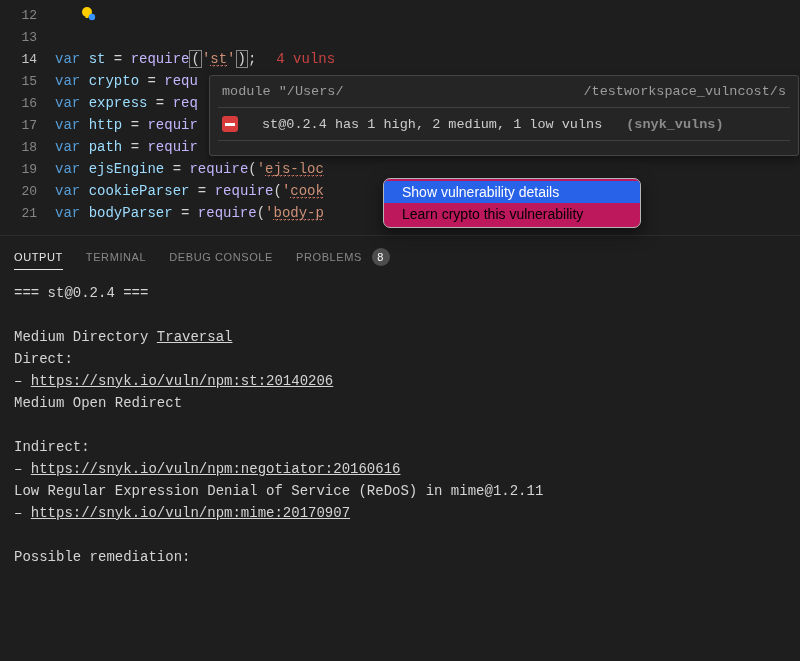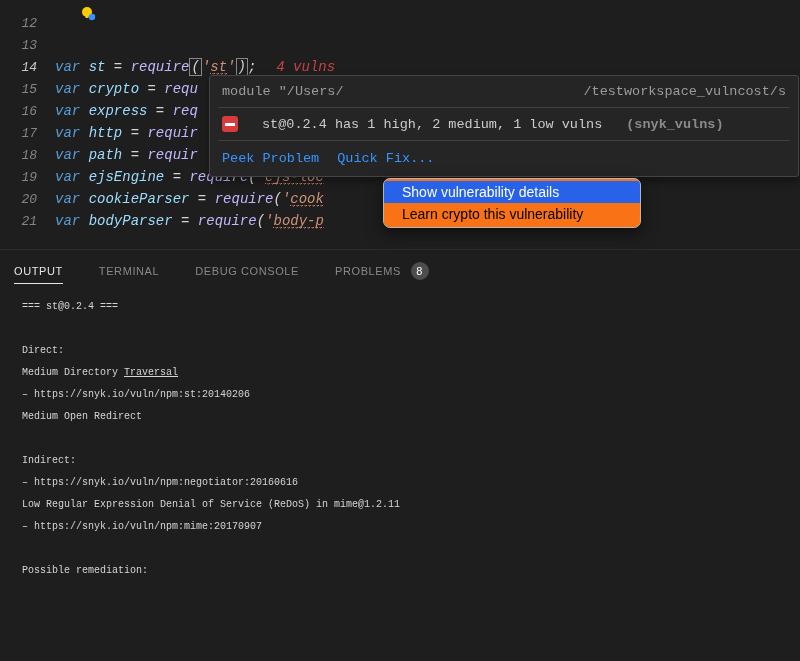--- a/index.html
+++ b/index.html
@@ -8,22 +8,21 @@
       background: #1e1e1e;
       color: #cccccc;
       font-size: 14px;
       width: 800px;
       height: 661px;
       overflow: hidden;
       position: relative;
     }
     .editor {
       background: #1e1e1e;
-      padding-top: 12px;
-      font-style: italic;
+      padding-top: 4px;
     }
     .line {
       display: flex;
       height: 22px;
       align-items: center;
     }
     .gutter {
       width: 55px;
       text-align: right;
       color: #858585;
@@ -112,21 +111,21 @@
       content: "";
       display: block;
       width: 10px;
       height: 3px;
       background: #fff;
     }
     .context-menu {
       position: absolute;
       left: 383px;
       top: 178px;
-      background: #f97316;
+      background: #be185d;
       border: 1px solid #b5b5b5;
       border-radius: 7px;
       box-shadow: 0 6px 16px rgba(0,0,0,0.5);
       z-index: 10;
       font-family: -apple-system, BlinkMacSystemFont, sans-serif;
       font-size: 14px;
       color: #000;
       padding: 2px 0;
       overflow: hidden;
       min-width: 258px;
@@ -135,24 +134,24 @@
       padding: 3px 18px;
       cursor: default;
     }
     .context-menu .item.selected {
       background: #2862e9;
       color: #fff;
     }
     .panel-tabs {
       display: flex;
       align-items: center;
-      gap: 36px;
+      gap: 23px;
       padding: 8px 14px 0 14px;
       border-top: 1px solid #2d2d2d;
-      margin-top: 17px;
+      margin-top: 11px;
       font-family: -apple-system, BlinkMacSystemFont, 'Segoe UI', sans-serif;
       font-size: 11px;
       letter-spacing: 0.6px;
     }
     .panel-tabs .tab {
       color: #888;
       padding: 4px 0 6px 0;
       cursor: pointer;
     }
     .panel-tabs .tab.active {
@@ -168,26 +167,26 @@
       border-radius: 10px;
       min-width: 18px;
       height: 18px;
       font-size: 11px;
       padding: 0 5px;
       margin-left: 6px;
     }
     .output-body {
       padding: 10px 4px 14px 14px;
       line-height: 22px;
-      font-size: 10px;
+      font-size: 14px;
       color: #d4d4d4;
-      margin-left: 8px;
     }
     .output-body a {
       color: #d4d4d4;
+      text-decoration: underline;
     }
     .u { text-decoration: underline; }
   </style>
 </head>
 <body>
 
 <div class="editor">
   <span class="bulb">
     <svg viewBox="0 0 16 16" width="16" height="16">
         <circle cx="7" cy="7" r="5" fill="#ffcc00"></circle>
@@ -243,46 +242,42 @@
     <span><span>module</span> <span>"/Users/</span></span>
     <span>/testworkspace_vulncost/s</span>
   </div>
   <div class="sep"></div>
   <div class="diag-row">
     <span class="no-entry"></span>
     <span>st@0.2.4 has 1 high, 2 medium, 1 low vulns</span>
     <span class="source">(snyk_vulns)</span>
   </div>
   <div class="sep"></div>
-  <div class="actions">
-    <span class="action-link">Peek Problem</span>
-    <span class="action-link">Quick Fix...</span>
-  </div>
 </div>
 
 <div class="context-menu">
   <div class="item selected">Show vulnerability details</div>
   <div class="item">Learn crypto this vulnerability</div>
 </div>
 
 <div class="panel-tabs">
   <div class="tab active">OUTPUT</div>
   <div class="tab">TERMINAL</div>
   <div class="tab">DEBUG CONSOLE</div>
   <div class="tab">
     <span>PROBLEMS</span>
     <span class="badge">8</span>
   </div>
 </div>
 
 <div class="output-body">
   <div>=== st@0.2.4 ===</div>
   <br>
+  <div><span>Medium Directory </span><span class="u">Traversal</span></div>
   <div>Direct:</div>
-  <div><span>Medium Directory </span><span class="u">Traversal</span></div>
   <div><span>– </span><a>https://snyk.io/vuln/npm:st:20140206</a></div>
   <div>Medium Open Redirect</div>
   <br>
   <div>Indirect:</div>
   <div><span>– </span><a>https://snyk.io/vuln/npm:negotiator:20160616</a></div>
   <div>Low Regular Expression Denial of Service (ReDoS) in mime@1.2.11</div>
   <div><span>– </span><a>https://snyk.io/vuln/npm:mime:20170907</a></div>
   <br>
   <div>Possible remediation:</div>
 </div>

